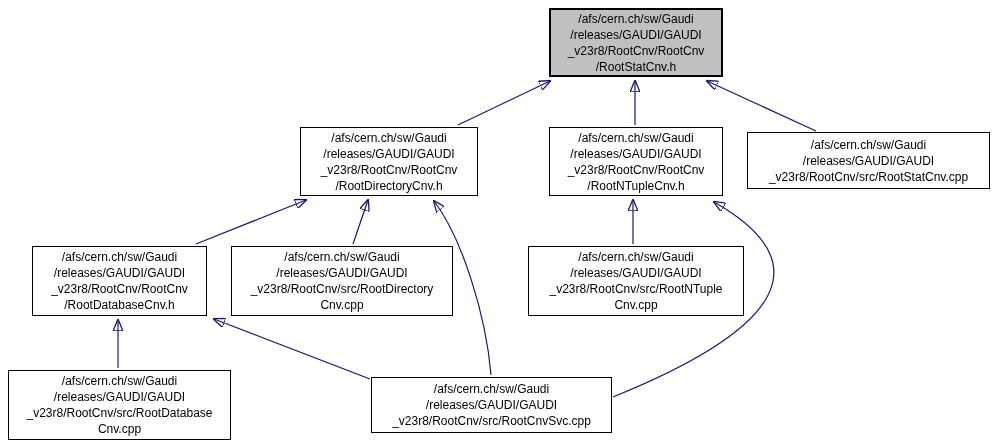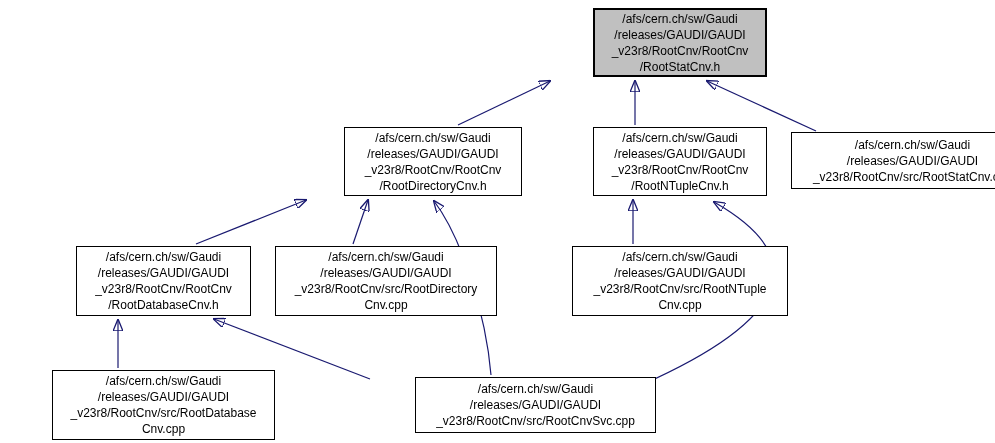--- a/index.html
+++ b/index.html
@@ -34,21 +34,20 @@
     border: 1px solid #000000;
     color: #000000;
     font-size: 12px;
     line-height: 16px;
     text-align: center;
     white-space: pre-line;
     display: flex;
     align-items: center;
     justify-content: center;
     cursor: pointer;
-    margin-left: 44px;
   }
   .node.highlight {
     background: #c0c0c0;
     border-width: 2px;
   }
 </style>
 </head>
 <body>
 
 <div id="graph">

